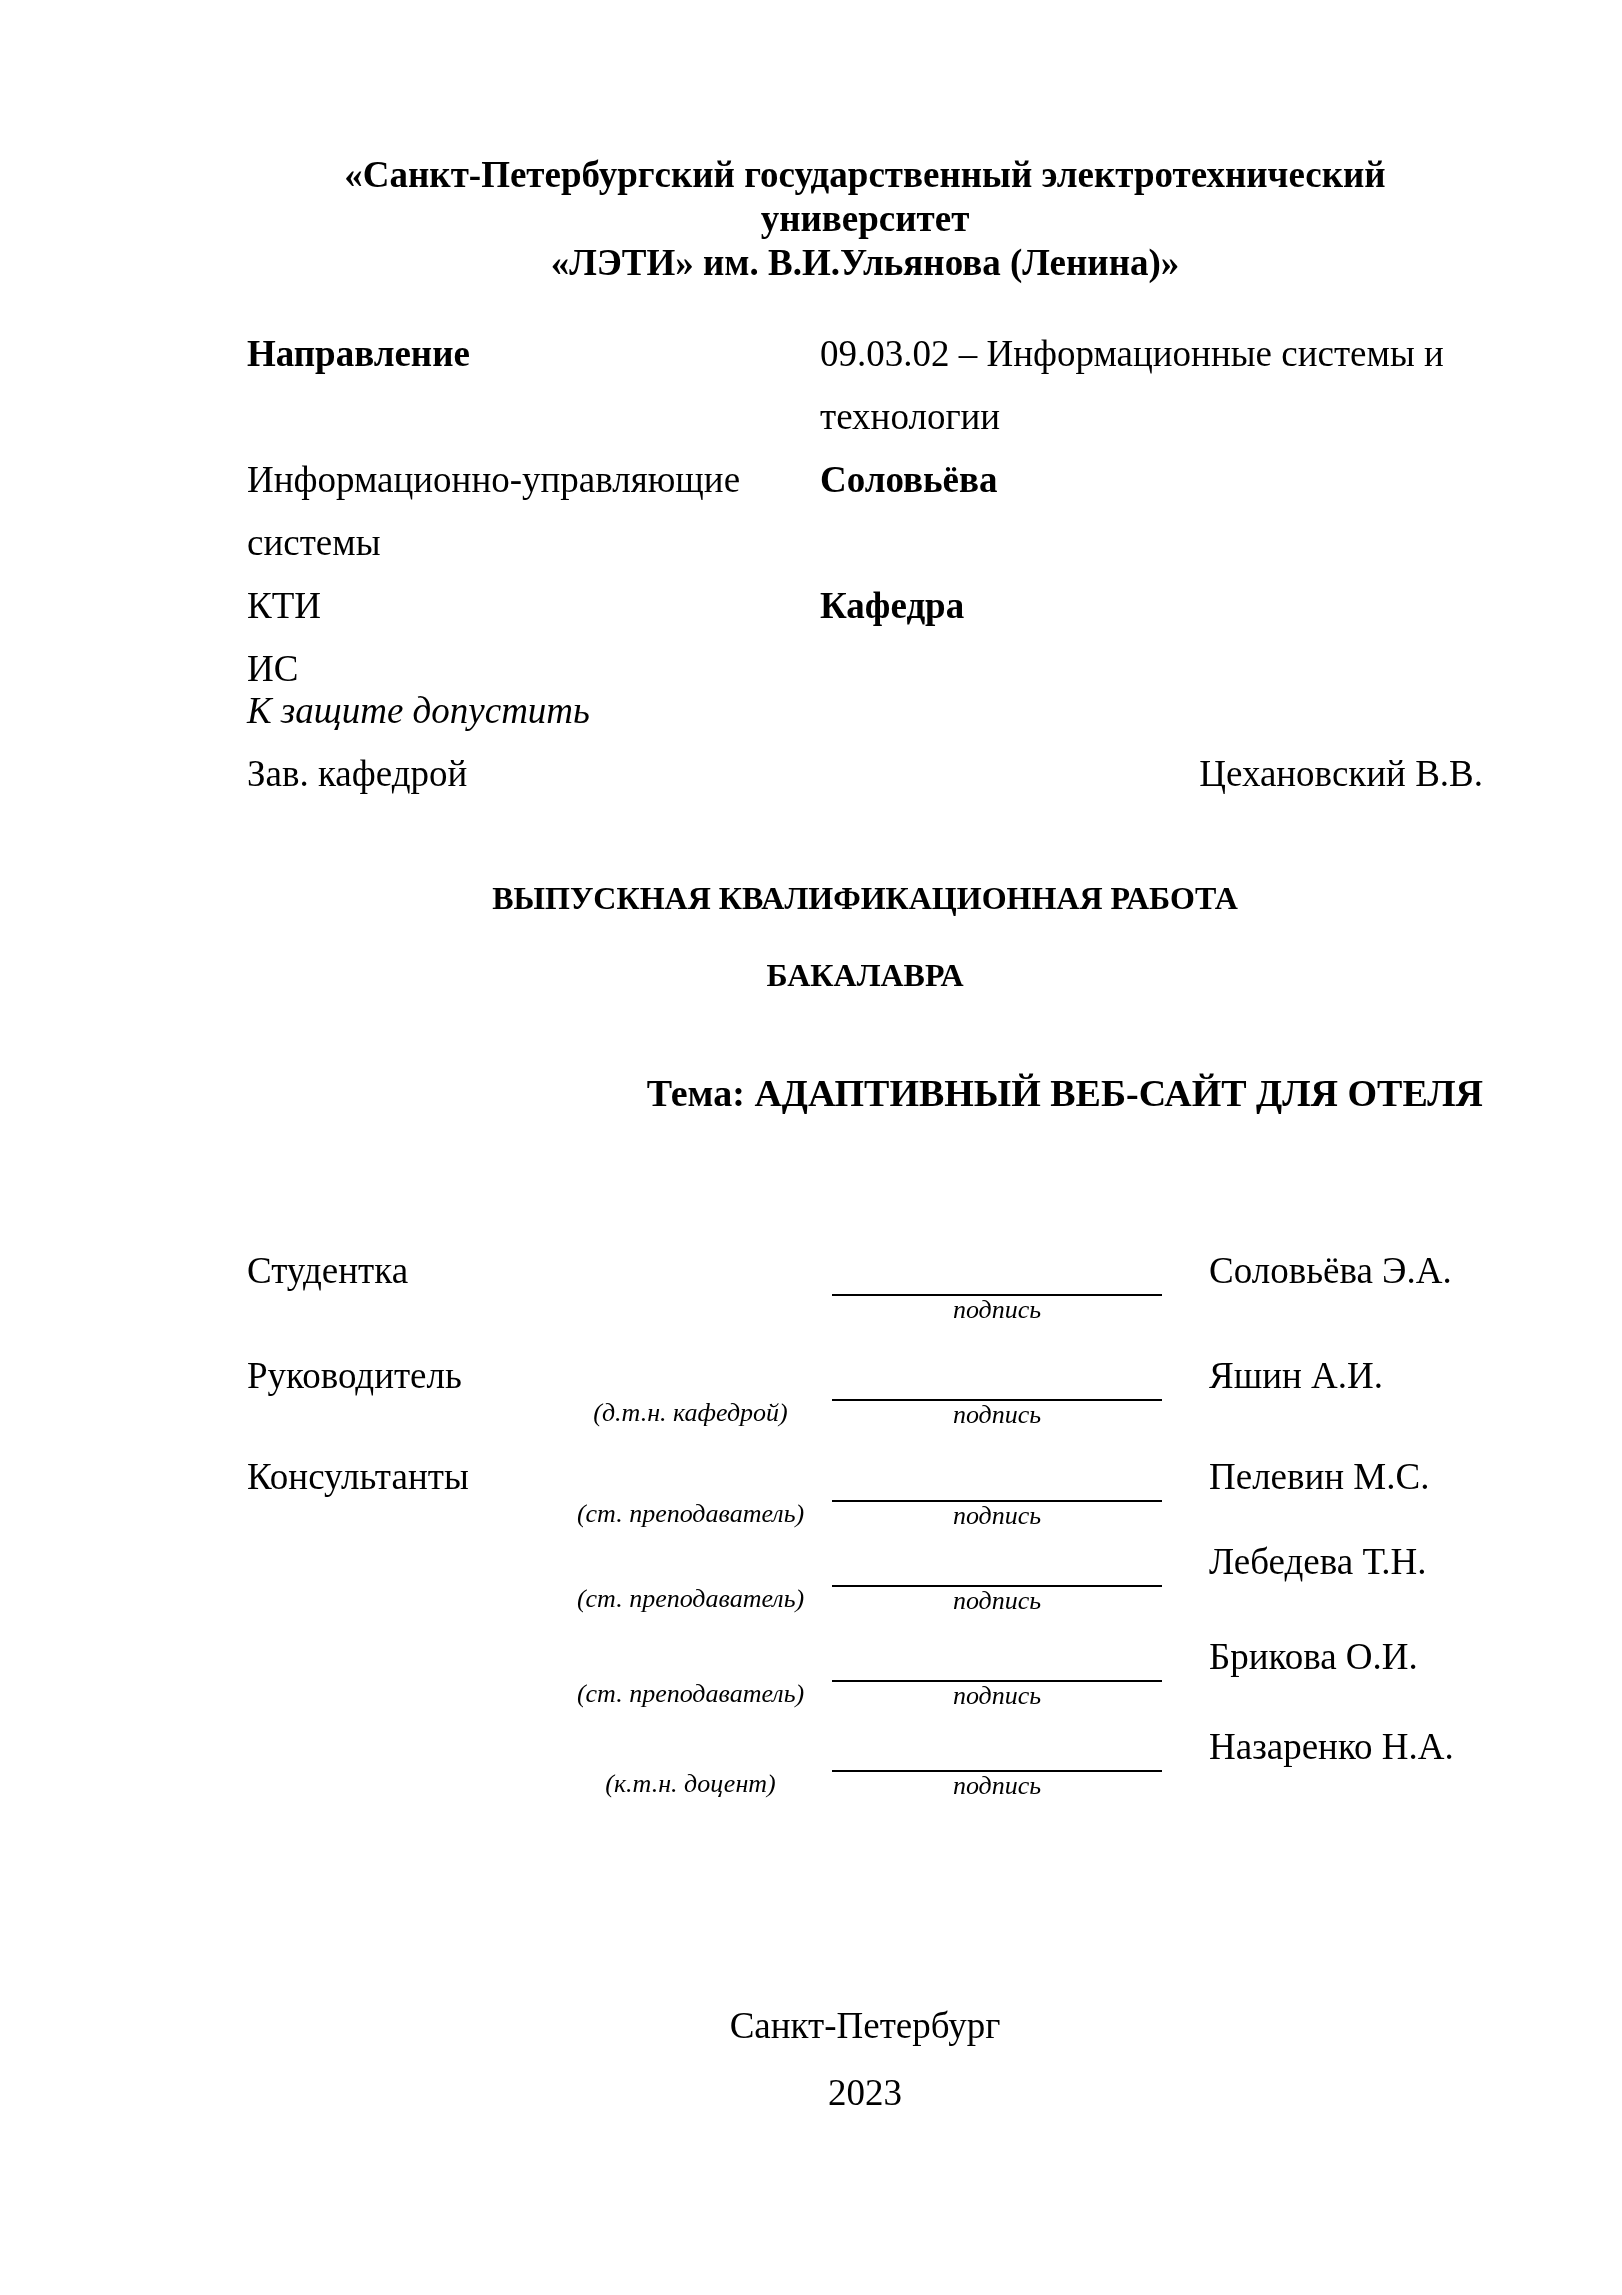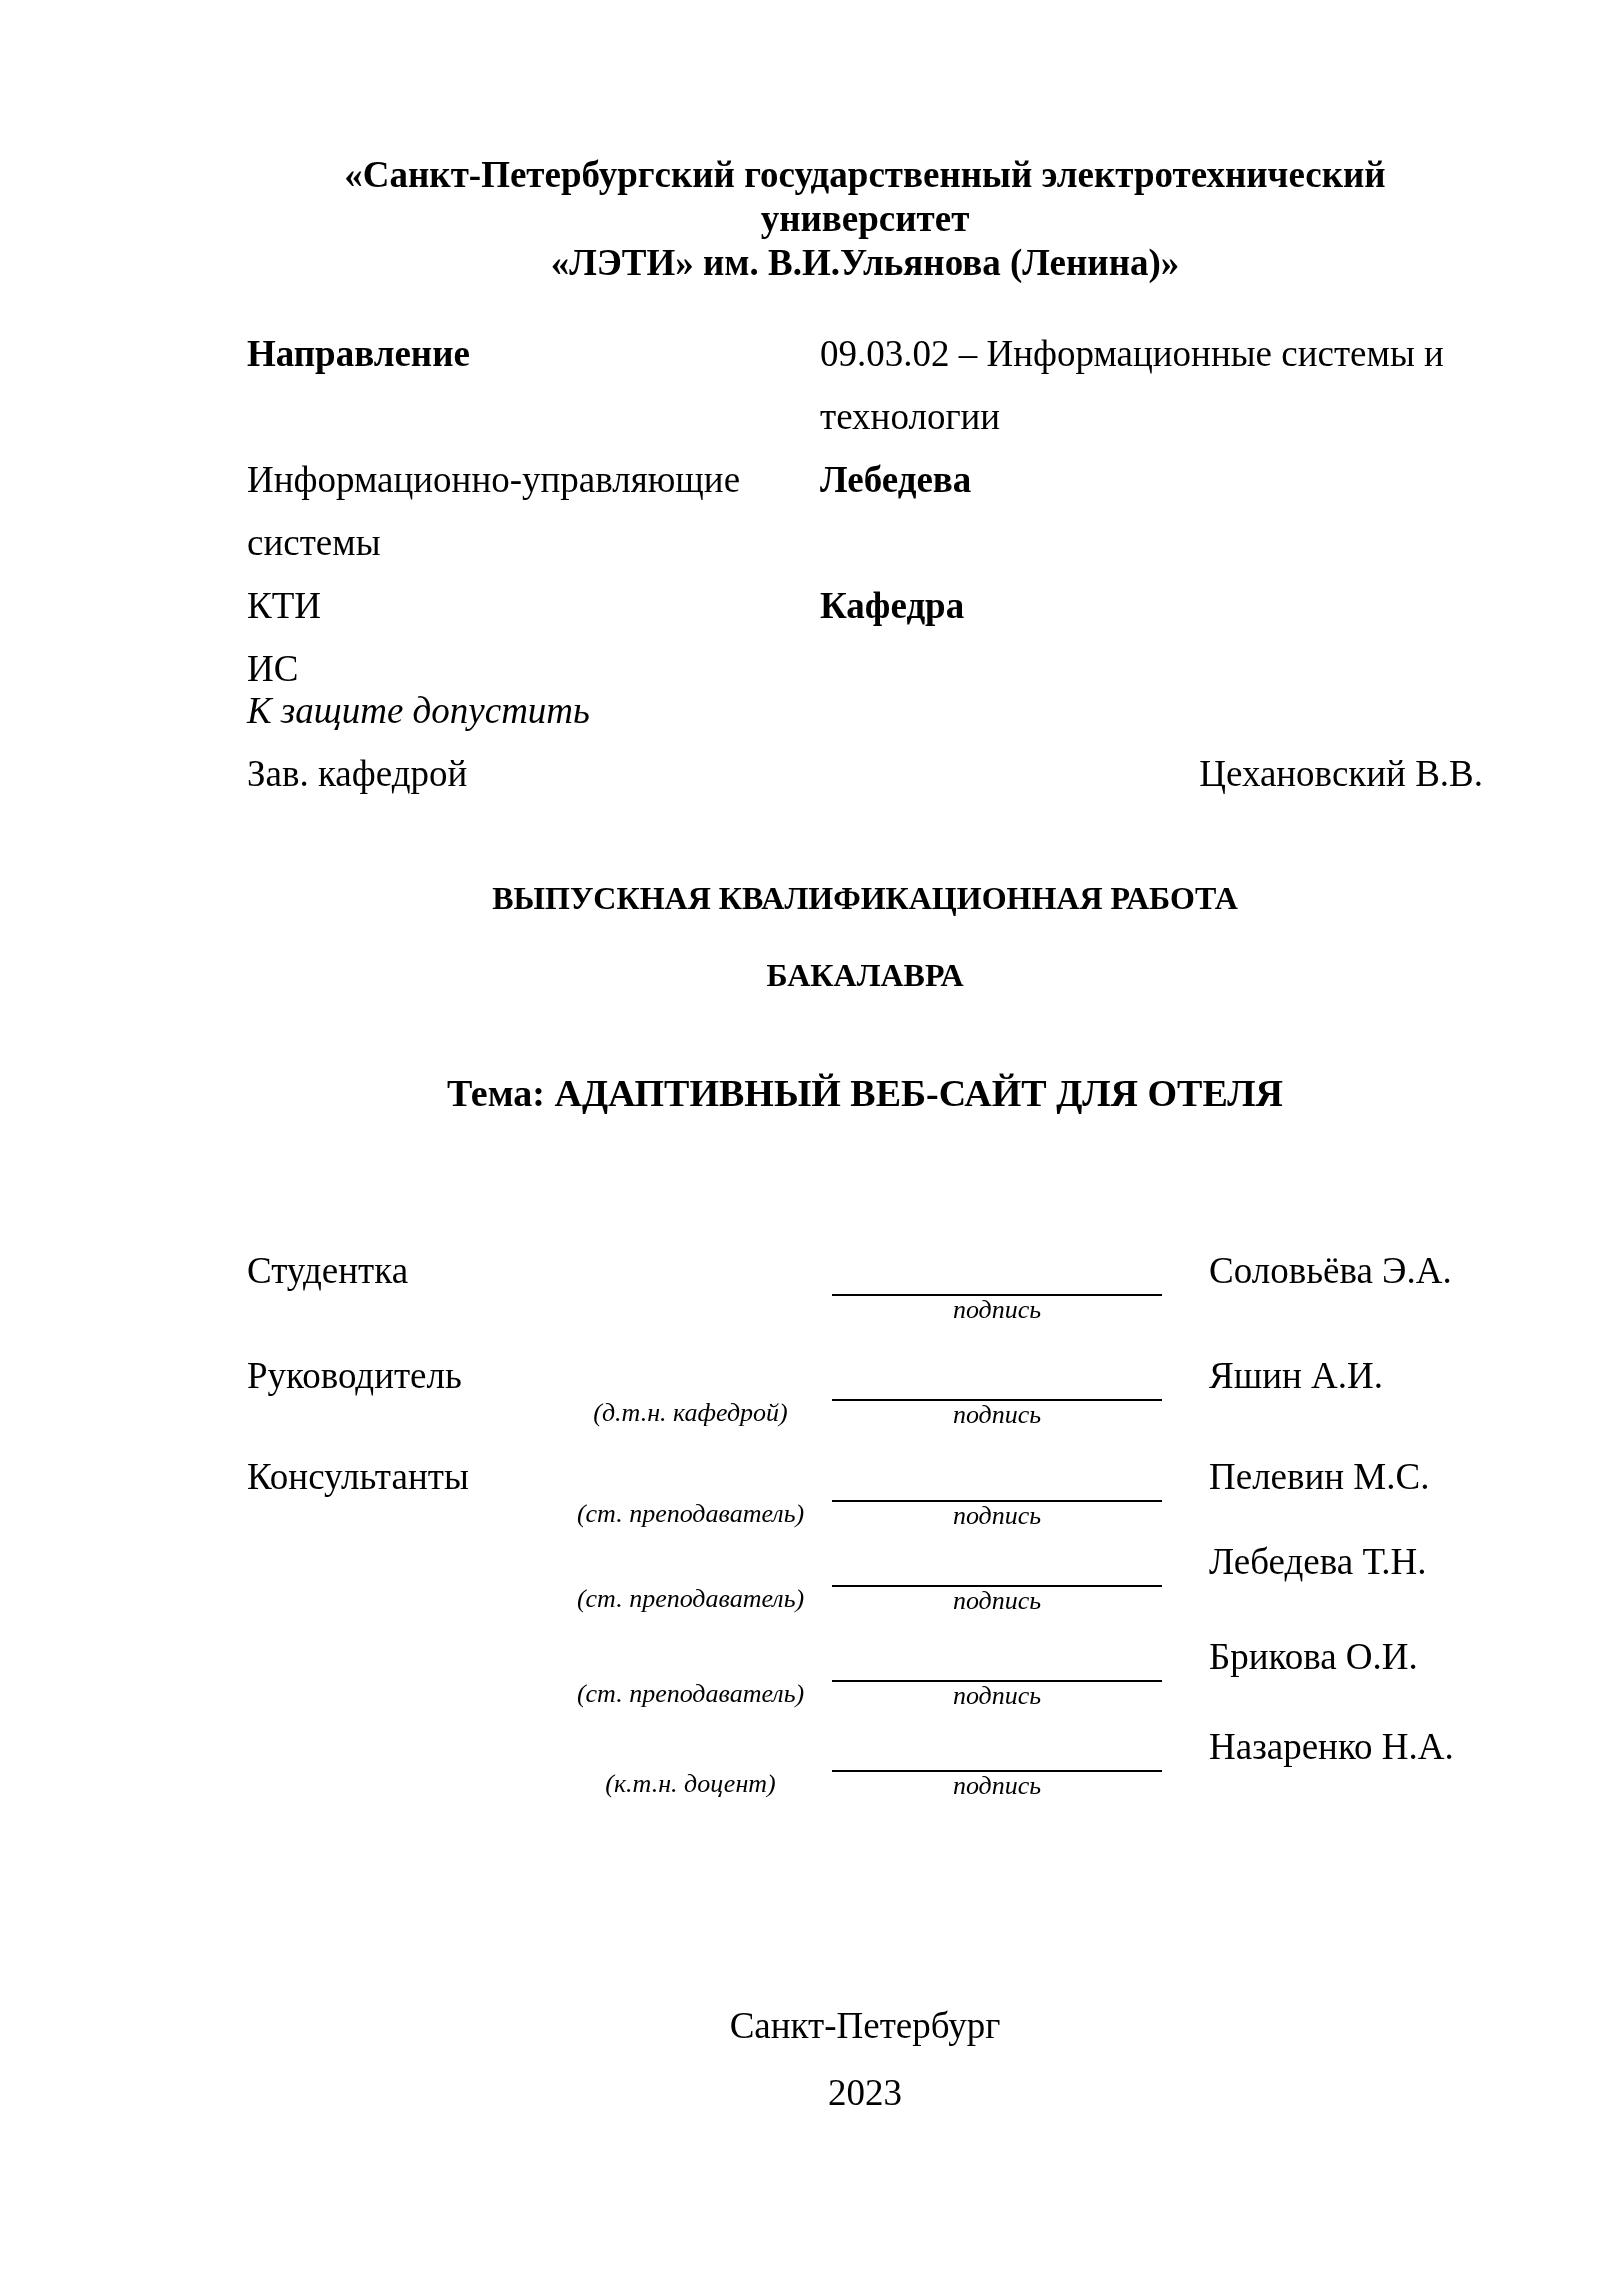--- a/index.html
+++ b/index.html
@@ -37,21 +37,21 @@
 
   .main-title {
     left: 247px; top: 860px; width: 1236px;
     text-align: center;
     font-weight: bold;
     font-size: 32px; line-height: 77px;
   }
 
   .theme-line {
     left: 247px; top: 1069px; width: 1236px;
-    text-align: center;
+    text-align: right;
     font-weight: bold;
     font-size: 38px; line-height: 49px;
   }
 
   .sig-row {
     left: 247px; width: 1236px; height: 72px;
     position: absolute;
     font-size: 37px; line-height: 38px;
   }
   .sig-label { position: absolute; left: 0; top: 0; }
@@ -86,21 +86,21 @@
 
   <div class="abs doc-header">
     <div>«Санкт-Петербургский государственный электротехнический университет</div>
     <div>«ЛЭТИ» им. В.И.Ульянова (Ленина)»</div>
   </div>
 
   <div class="abs info-grid">
     <div class="info-label">Направление</div>
     <div class="info-value">09.03.02 – Информационные системы и технологии</div>
     <div class="info-value">Информационно-управляющие системы</div>
-    <div class="info-label">Лебедева</div>
+    <div class="info-label">Соловьёва</div>
     <div class="info-value">КТИ</div>
     <div class="info-label">Кафедра</div>
     <div class="info-value">ИС</div>
   </div>
 
   <div class="abs approval">
     <div class="approval-note">К защите допустить</div>
     <div class="approval-row">
       <span>Зав. кафедрой</span>
       <span>Цехановский В.В.</span>

